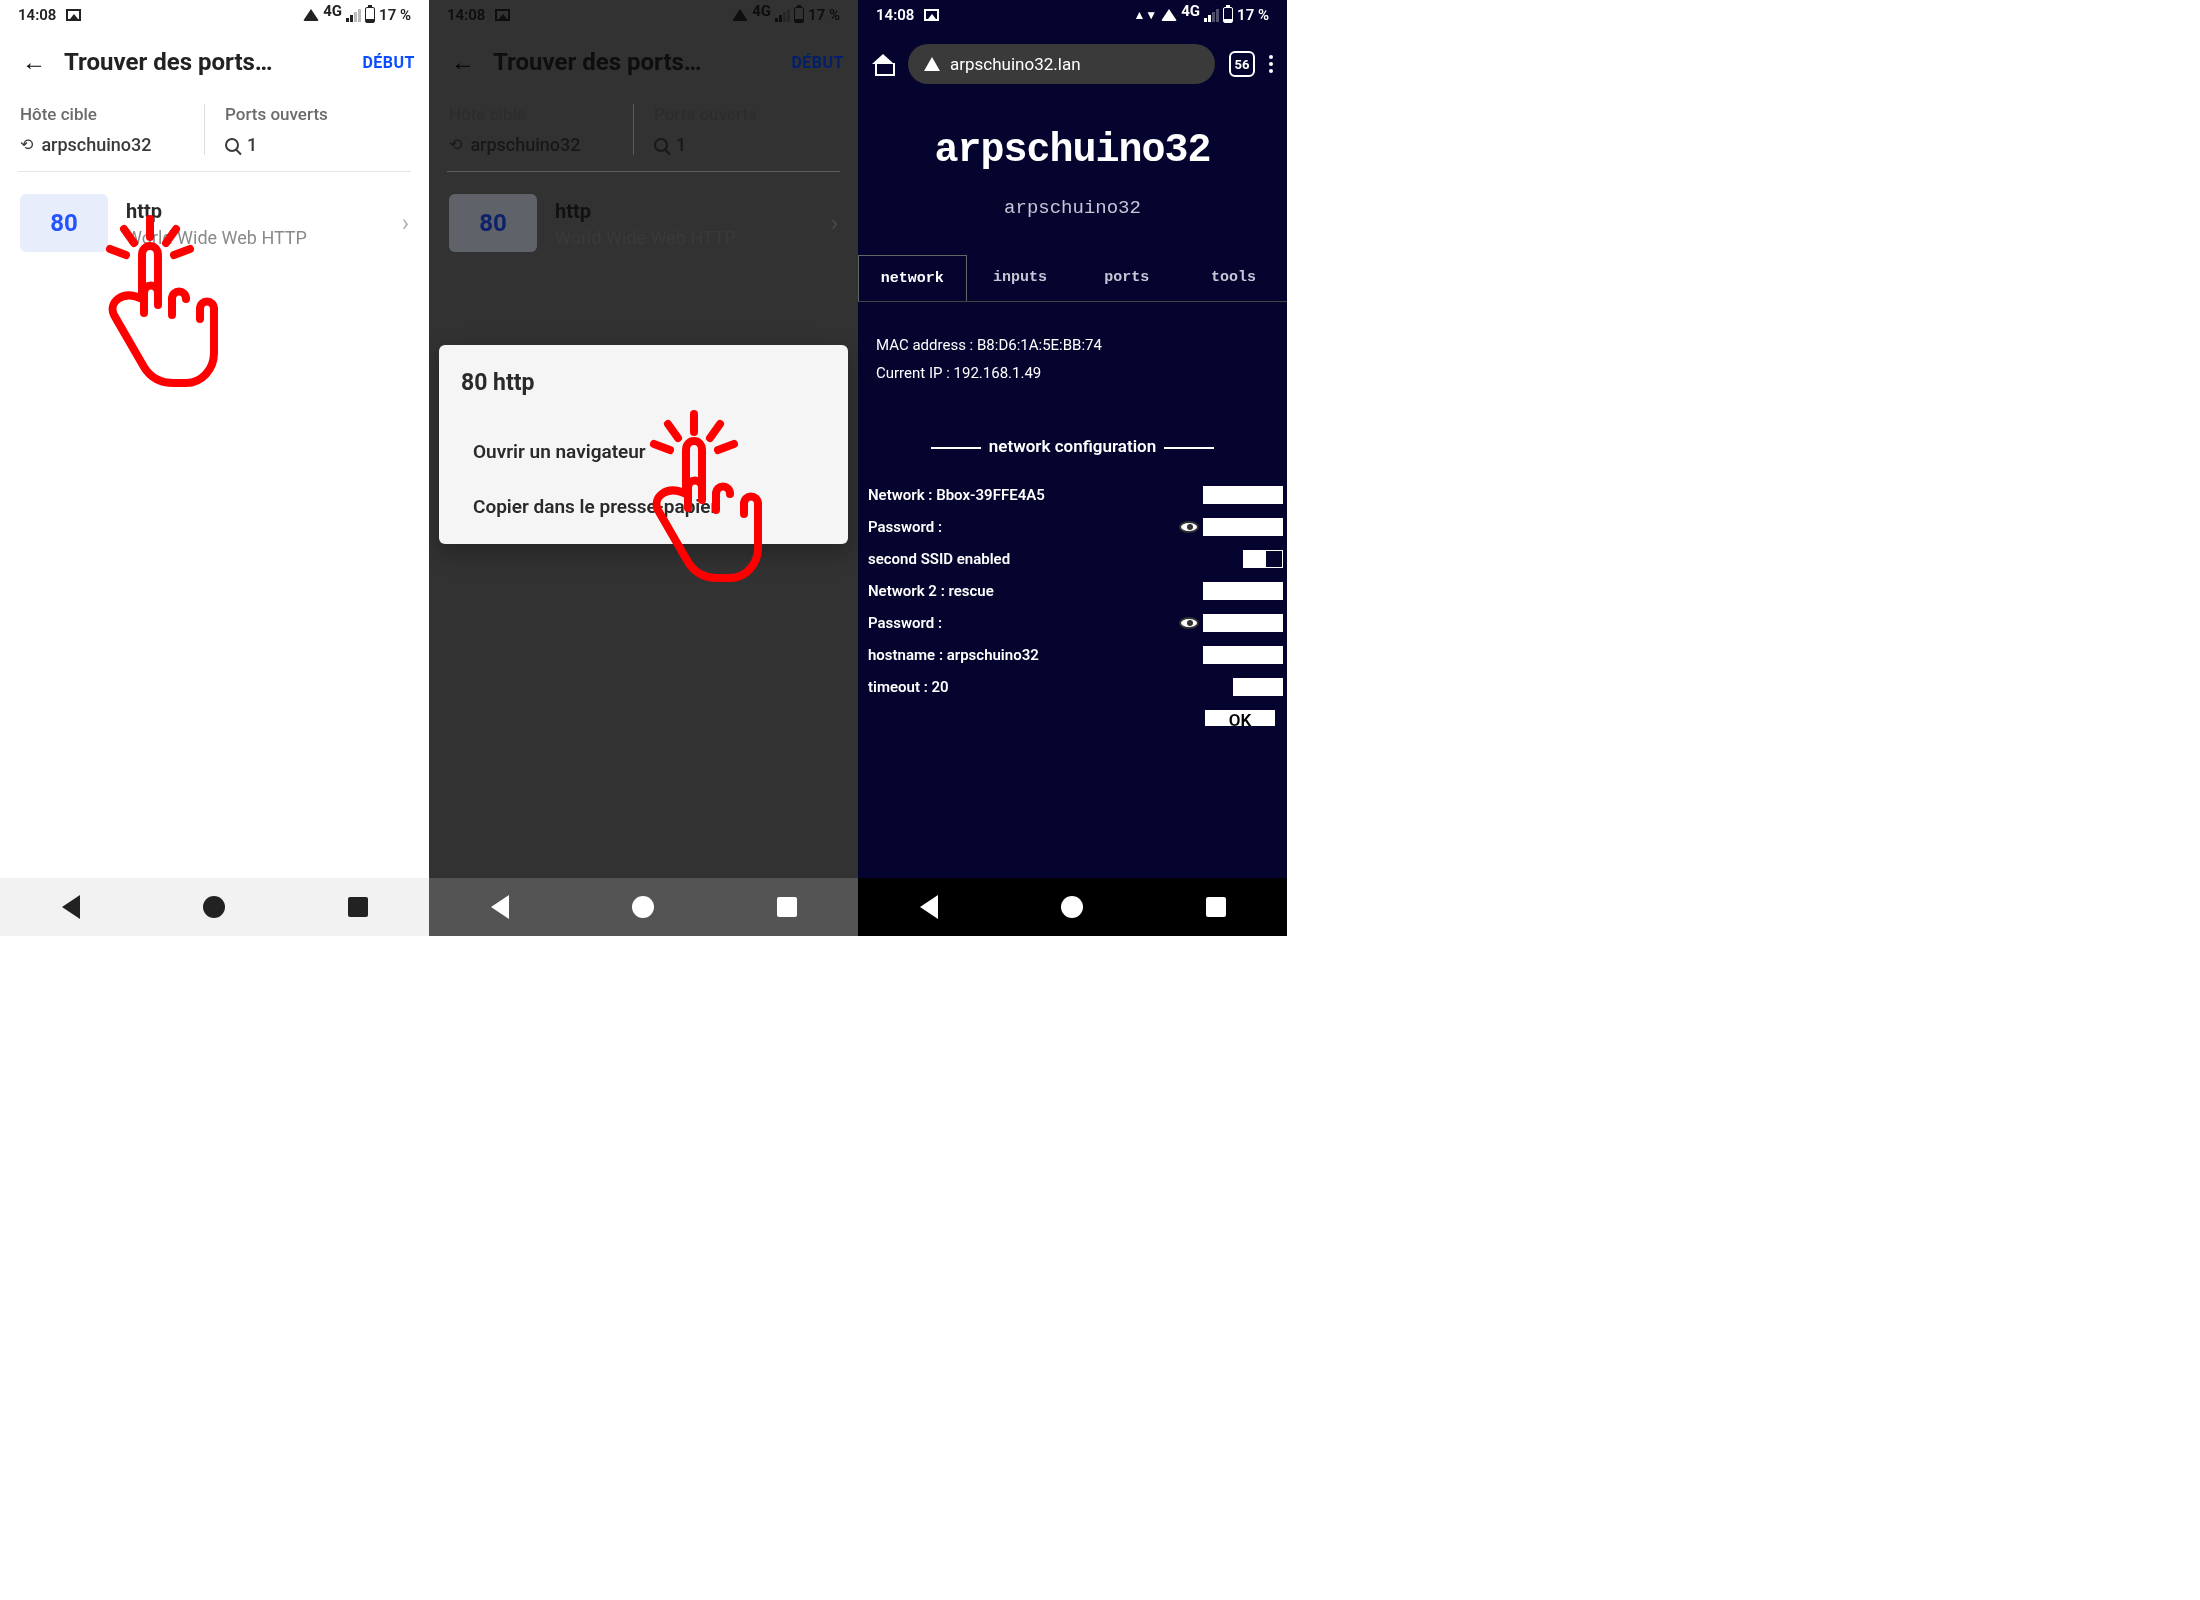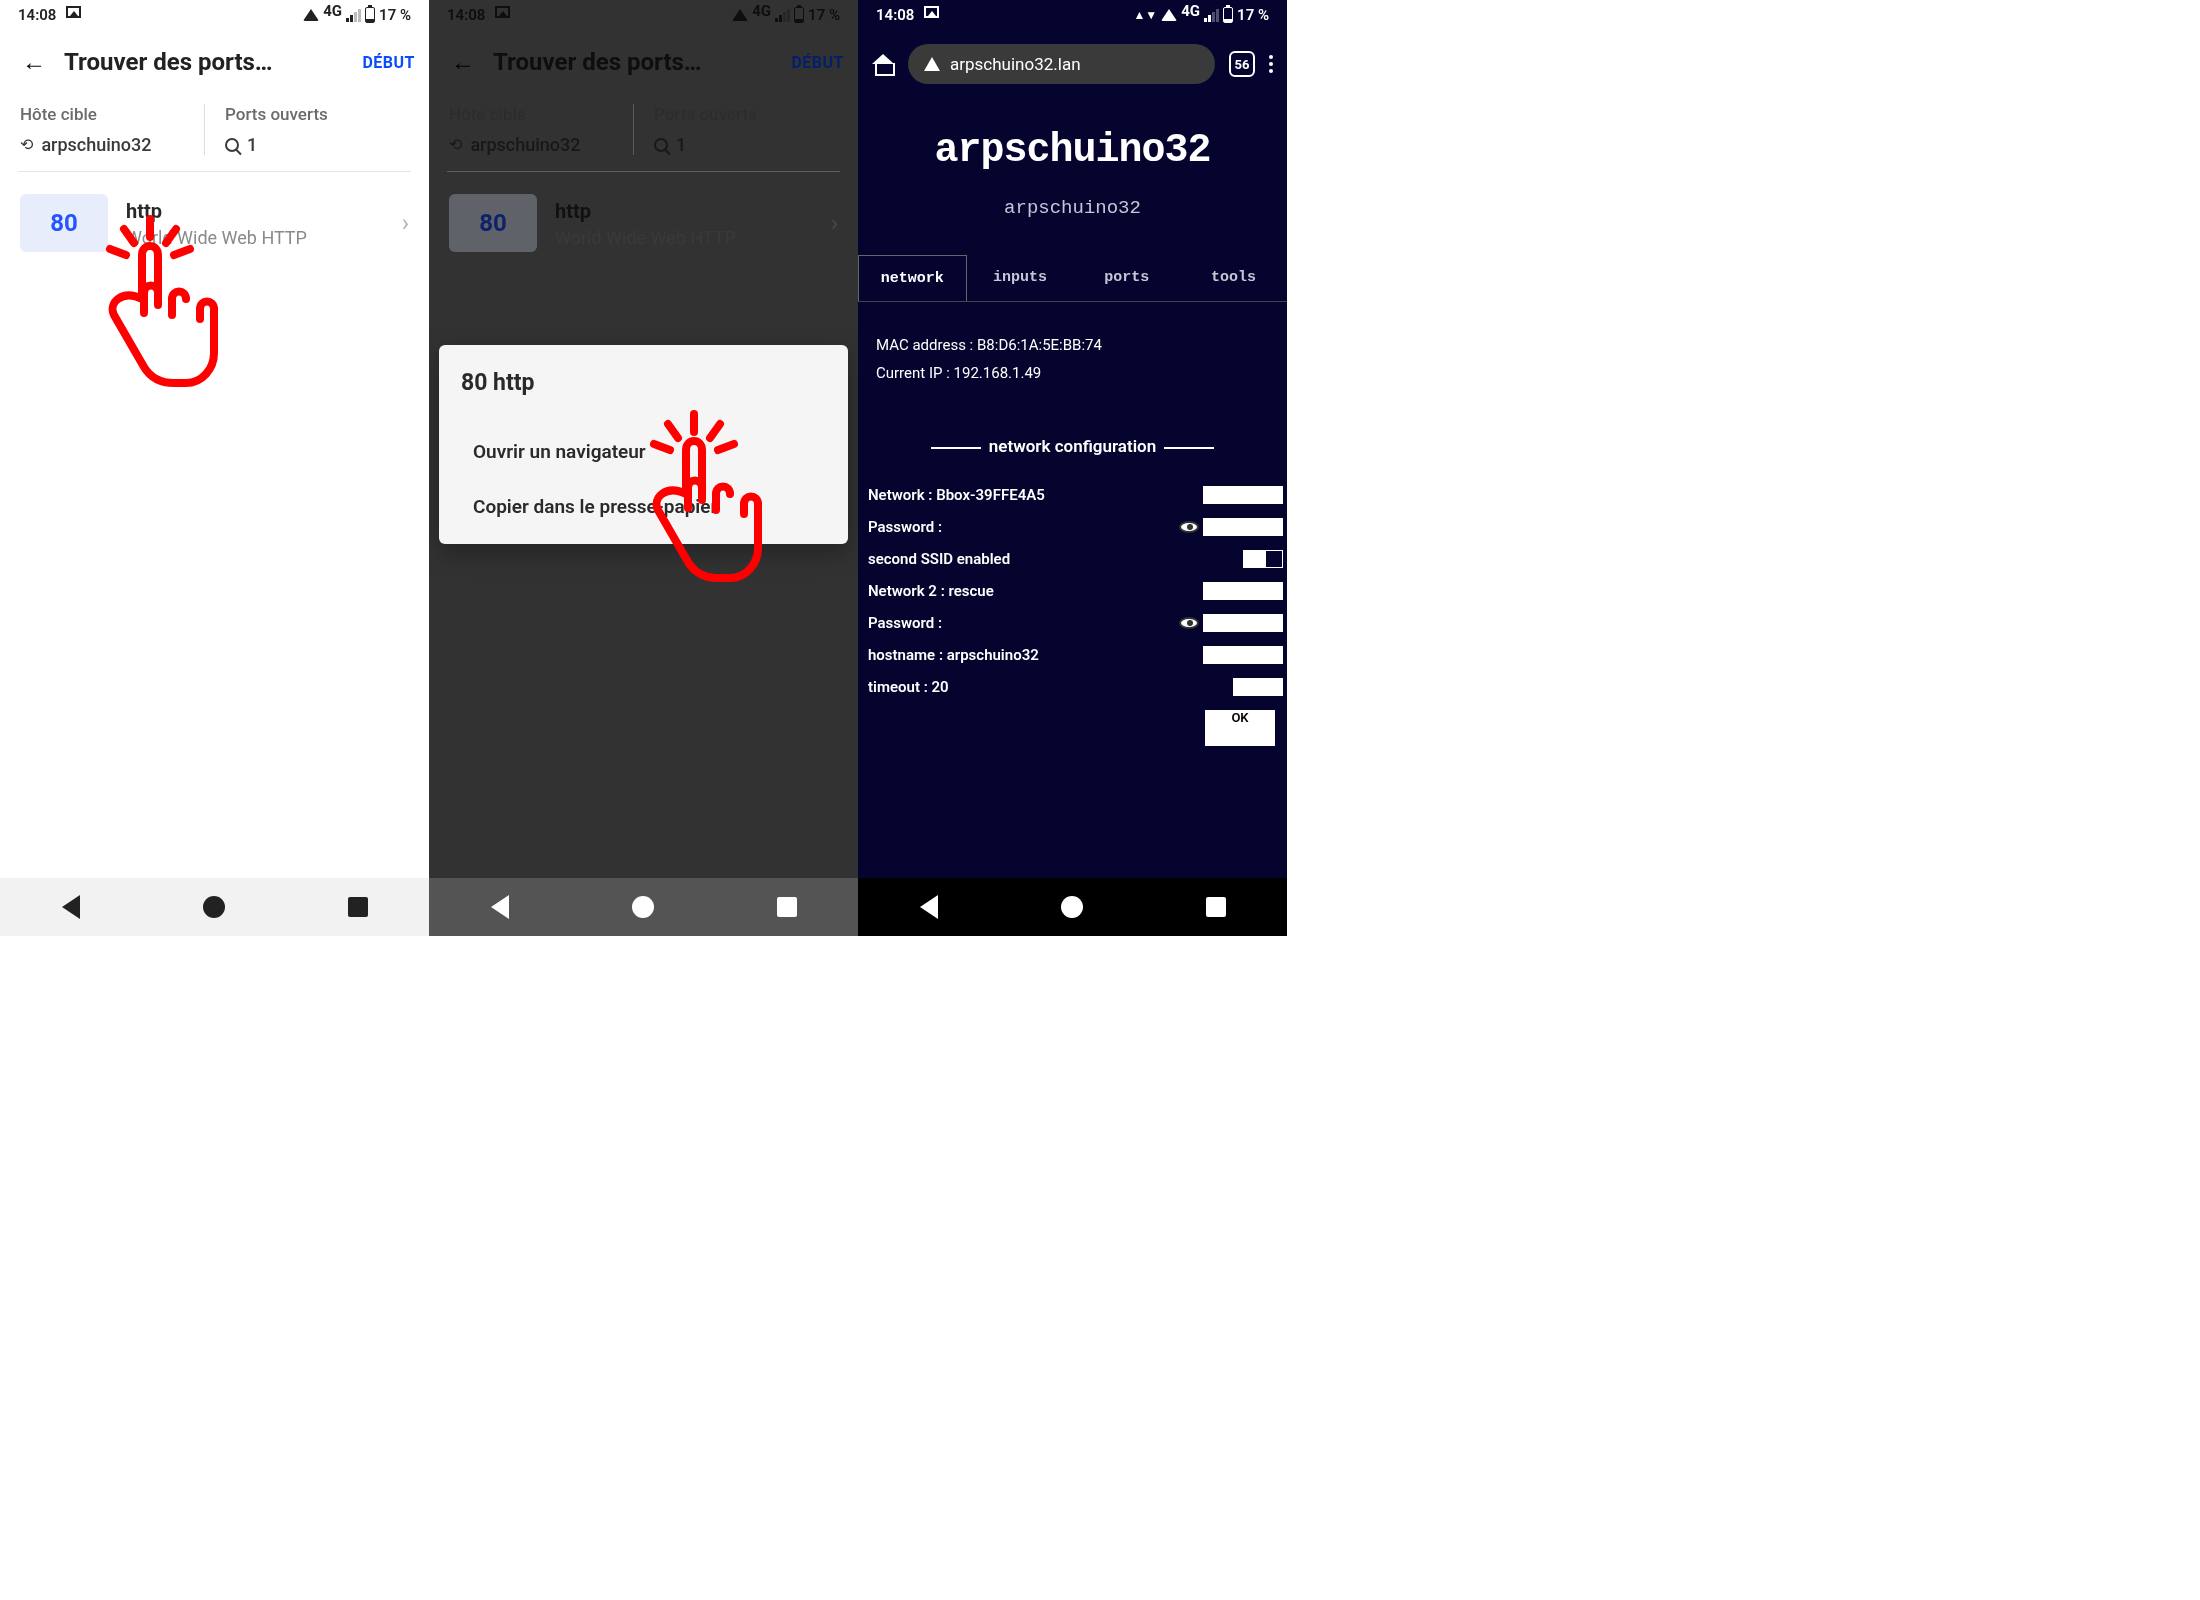--- a/index.html
+++ b/index.html
@@ -7,21 +7,21 @@
   .phone { width: 429px; height: 936px; position: relative; overflow: hidden; }
   .phone1 { background: #fff; }
   .phone2 { background: #6f6f6f; }
   .phone3 { background: #04042e; color: #fff; }
 
   
   .statusbar { height: 30px; display: flex; align-items: center; justify-content: space-between; padding: 0 18px; font-size: 15px; font-weight: 600; }
   .phone1 .statusbar, .phone2 .statusbar { color: #222; }
   .phone2 .statusbar { background: rgba(0,0,0,0); }
   .phone3 .statusbar { color: #fff; }
-  .status-left { display:flex; gap:10px; }
+  .status-left { display:flex; gap:10px; align-items:center;}
   .status-right { display:flex; gap:4px; align-items:center;}
   .pic-icon { width:15px; height:12px; border:2px solid currentColor; position:relative; }
   .pic-icon::after { content:""; position:absolute; left:2px; bottom:0; width:0;height:0; border-left:4px solid transparent; border-right:4px solid transparent; border-bottom:5px solid currentColor;}
   .wifi-icon { width:0;height:0; border-left:8px solid transparent; border-right:8px solid transparent; border-bottom:12px solid currentColor; border-radius:2px;}
   .sig-icon { display:flex; align-items:flex-end; gap:1px;}
   .sig-icon span{ width:3px; background:currentColor;}
   .sig-icon span:nth-child(1){height:4px} .sig-icon span:nth-child(2){height:7px} .sig-icon span:nth-child(3){height:10px} .sig-icon span:nth-child(4){height:13px}
   .sig-icon.s3 span:nth-child(3),.sig-icon.s3 span:nth-child(4){ background: currentColor; opacity:0.3;}
   .batt { width:10px;height:16px;border:1.5px solid currentColor; border-radius:2px; position:relative;}
   .batt::before{content:"";position:absolute;top:-3px;left:2px;width:4px;height:2px;background:currentColor;}
@@ -99,21 +99,21 @@
   .sectitle { text-align:center; margin:34px 0 30px 0; font-size:17px; font-weight:600;}
   .sectitle::before,.sectitle::after{ content:""; display:inline-block; width:50px;height:2px;background:#fff; vertical-align:middle; margin:0 8px;}
   .form { padding:0 4px 0 10px;}
   .frow { display:flex; align-items:center; justify-content:space-between; margin-bottom:14px; font-size:15px; font-weight:600;}
   .frow input[type=text]{ width:80px;height:18px;background:#fff;border:none;}
   .toggle { width:40px;height:18px;background:#fff;position:relative;}
   .toggle::after{content:"";position:absolute;right:1px;top:1px;width:16px;height:16px;background:#04042e;}
   .eye-icon { width:20px;height:12px;border:2px solid #333;border-radius:60% 60% 60% 60%;background:#fff;position:relative;margin-right:4px;}
   .eye-icon::after{content:"";position:absolute;top:1px;left:6px;width:6px;height:6px;background:#333;border-radius:50%;}
   .eyewrap{display:flex;align-items:center;}
-  .okbtn { width:70px;height:36px;background:#fff;color:#000;text-align:center;font-size:13px;font-weight:600;margin-left:auto;display:block;margin-right:8px;margin-top:12px;}
+  .okbtn { width:70px;height:16px;background:#fff;color:#000;text-align:center;font-size:17px;font-weight:600;margin-left:auto;display:block;margin-right:8px;margin-top:12px;}
 </style>
 </head>
 <body>
 
 <div class="phone phone1">
   <div class="statusbar">
     <div class="status-left">
       <span>14:08</span>
       <span class="pic-icon"></span>
     </div>

